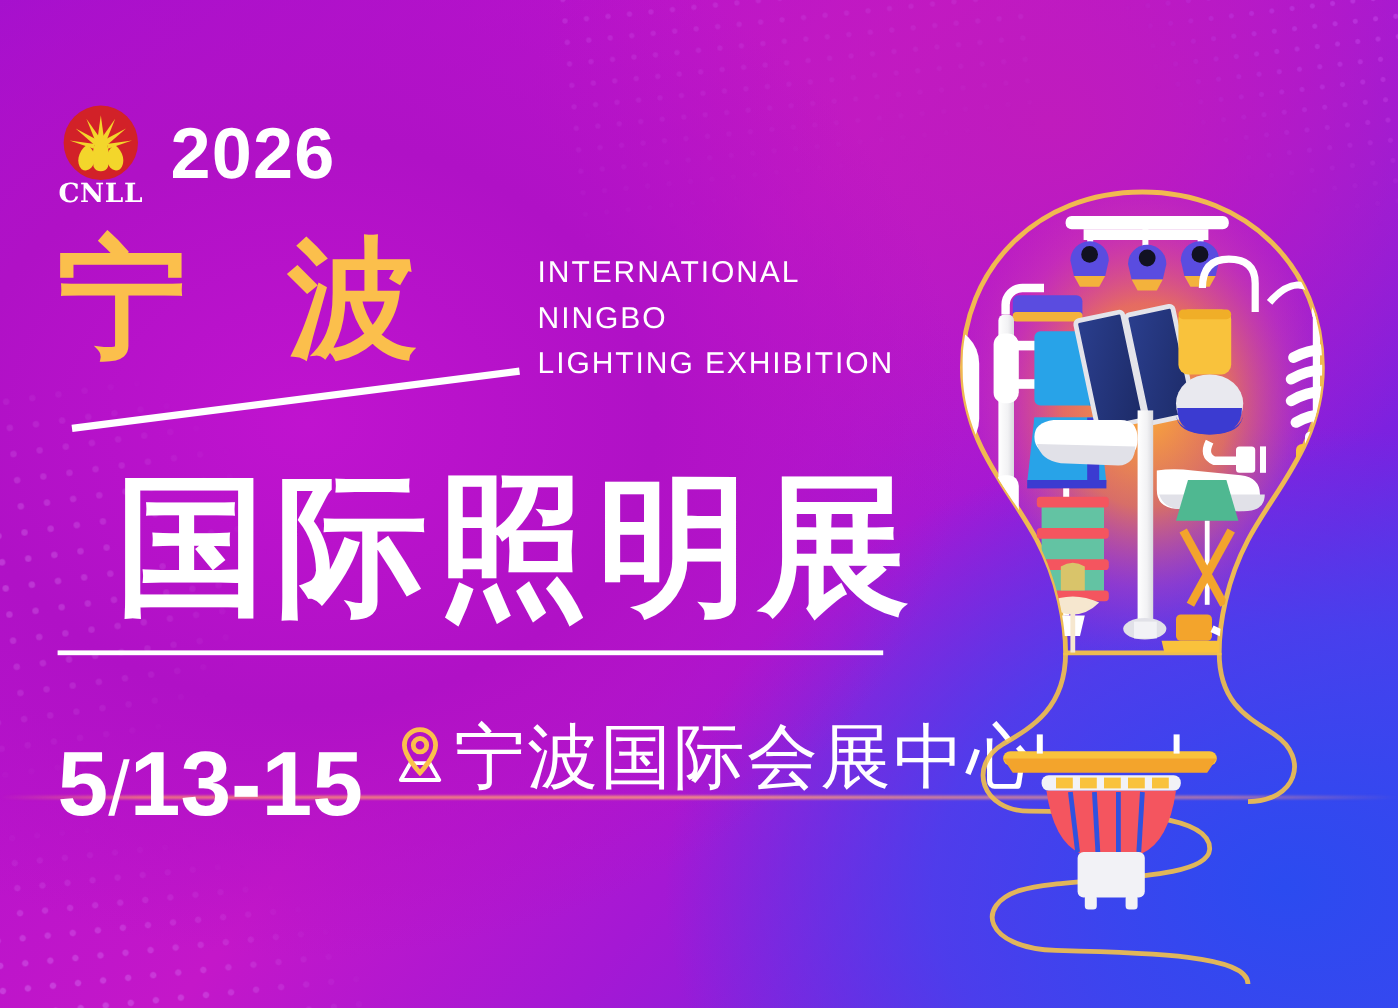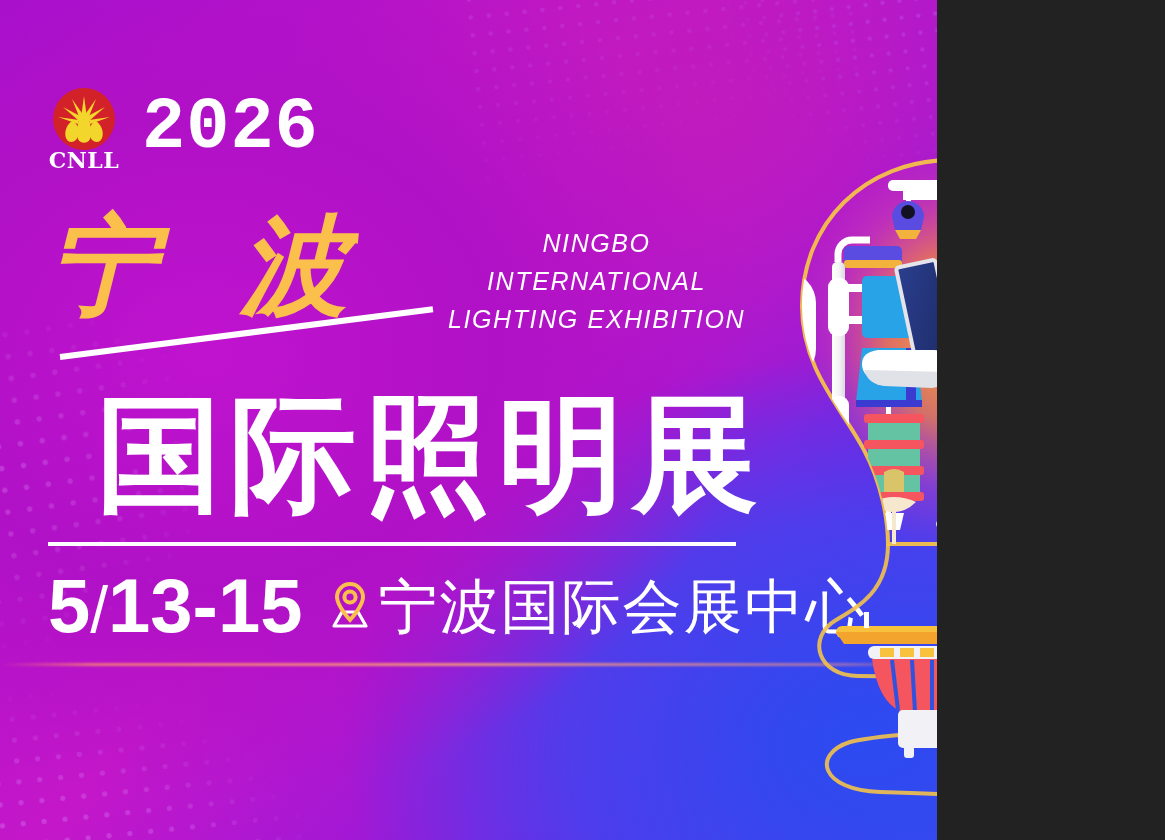--- a/index.html
+++ b/index.html
@@ -1,26 +1,25 @@
 <!DOCTYPE html>
 <html><head>
 <meta charset="utf-8">
 <style>
   html,body{margin:0;padding:0;background:#222;}
   .banner{
     position:relative;
-    width:937px;height:840px;
+    width:1165px;height:840px;
     overflow:hidden;
     font-family:"Liberation Sans","DejaVu Sans",sans-serif;
     background:
       radial-gradient(ellipse 760px 620px at 22% 42%, #c013cf 0%, #b011c6 38%, rgba(160,16,200,0) 72%),
       radial-gradient(ellipse 700px 520px at 92% 88%, #2b4bf0 0%, rgba(60,70,240,0.75) 42%, rgba(60,70,240,0) 74%),
       radial-gradient(ellipse 620px 480px at 75% 12%, #c01bbd 0%, rgba(190,25,190,0) 70%),
       linear-gradient(128deg,#a410cf 0%,#b512cc 22%,#c417c9 44%,#a518d4 62%,#7a22e0 80%,#3a46ef 100%);
-    text-align: center;
   }
 
   
   .dots{position:absolute;pointer-events:none;}
   .dots-tr{
     top:-40px;right:-40px;width:440px;height:430px;
     background-image:radial-gradient(circle, rgba(190,60,225,0.85) 1.6px, rgba(0,0,0,0) 2.6px);
     background-size:17px 17px;
     -webkit-mask-image:radial-gradient(ellipse 300px 300px at 100% 0%, #000 10%, rgba(0,0,0,0.55) 55%, rgba(0,0,0,0) 85%);
     mask-image:radial-gradient(ellipse 300px 300px at 100% 0%, #000 10%, rgba(0,0,0,0.55) 55%, rgba(0,0,0,0) 85%);
@@ -56,25 +55,25 @@
     filter:blur(1px);
   }
 
   
   .content{position:absolute;left:0;top:0;width:780px;height:840px;}
 
   .row-top{position:absolute;left:48px;top:86px;display:flex;align-items:center;gap:22px;}
   .logo{position:relative;width:72px;height:90px;}
   .logo svg{display:block;}
   .year{
-    font-size:72px;font-weight:bold;color:#fff;line-height:1;
-    letter-spacing:1px;margin-top:-6px;font-family:Liberation Mono, monospace;
-  }
-
-  .row-city{position:absolute;left:48px;top:212px;width:700px;height:120px;font-style:italic;}
+    font-size:60px;font-weight:bold;color:#fff;line-height:1;
+    letter-spacing:1px;margin-top:-6px;
+  }
+
+  .row-city{position:absolute;left:48px;top:196px;width:700px;height:120px;}
   .cn-city{
     position:absolute;top:0;left:0;
     font-size:108px;font-weight:bold;color:#fbbf4c;line-height:1;
     letter-spacing:84px;
     font-family:"DejaVu Sans","Liberation Sans",sans-serif;
   }
   .en-block{
     position:absolute;left:400px;top:12px;
     color:#ffffff;font-size:25px;font-weight:normal;
     letter-spacing:1.6px;line-height:1.52;
@@ -100,20 +99,21 @@
   }
 
   .rule{
     position:absolute;left:48px;top:542px;width:688px;height:4px;background:#fff;
   }
 
   .row-date{position:absolute;left:48px;top:568px;display:flex;align-items:center;}
   .date{
     font-size:76px;font-weight:bold;color:#fff;line-height:1;letter-spacing:0px;
     white-space:nowrap;
+    margin-top:48px;
   }
   .date .sl{font-weight:normal;font-size:64px;}
   .pin{margin-left:26px;margin-right:6px;display:block;}
   .venue{
     font-size:59px;font-weight:normal;color:#fff;line-height:1;letter-spacing:2px;
     font-family:"DejaVu Sans","Liberation Sans",sans-serif;white-space:nowrap;
   }
 
   
   .bulb{position:absolute;left:740px;top:120px;width:425px;height:720px;}
@@ -150,22 +150,22 @@
           <path d="M48 35 C55 40 57 50 52 55 C47 58 42 54 41 47 C41 41 44 36 48 35 Z" fill="#f3d62b"></path>
           <text x="36" y="82" text-anchor="middle" fill="#ffffff" font-family="DejaVu Serif, serif" font-size="22" font-weight="bold" letter-spacing="0.5">CNLL</text>
         </svg>
       </div>
       <div class="year">2026</div>
     </div>
 
     <div class="row-city">
       <div class="cn-city">宁波</div>
       <div class="en-block">
+        <div>INTERNATIONAL</div>
         <div>NINGBO</div>
-        <div>INTERNATIONAL</div>
         <div>LIGHTING EXHIBITION</div>
       </div>
     </div>
 
     <div class="slash">
         <i></i>
       </div>
 
     <div class="cn-title">国际照明展</div>
 

